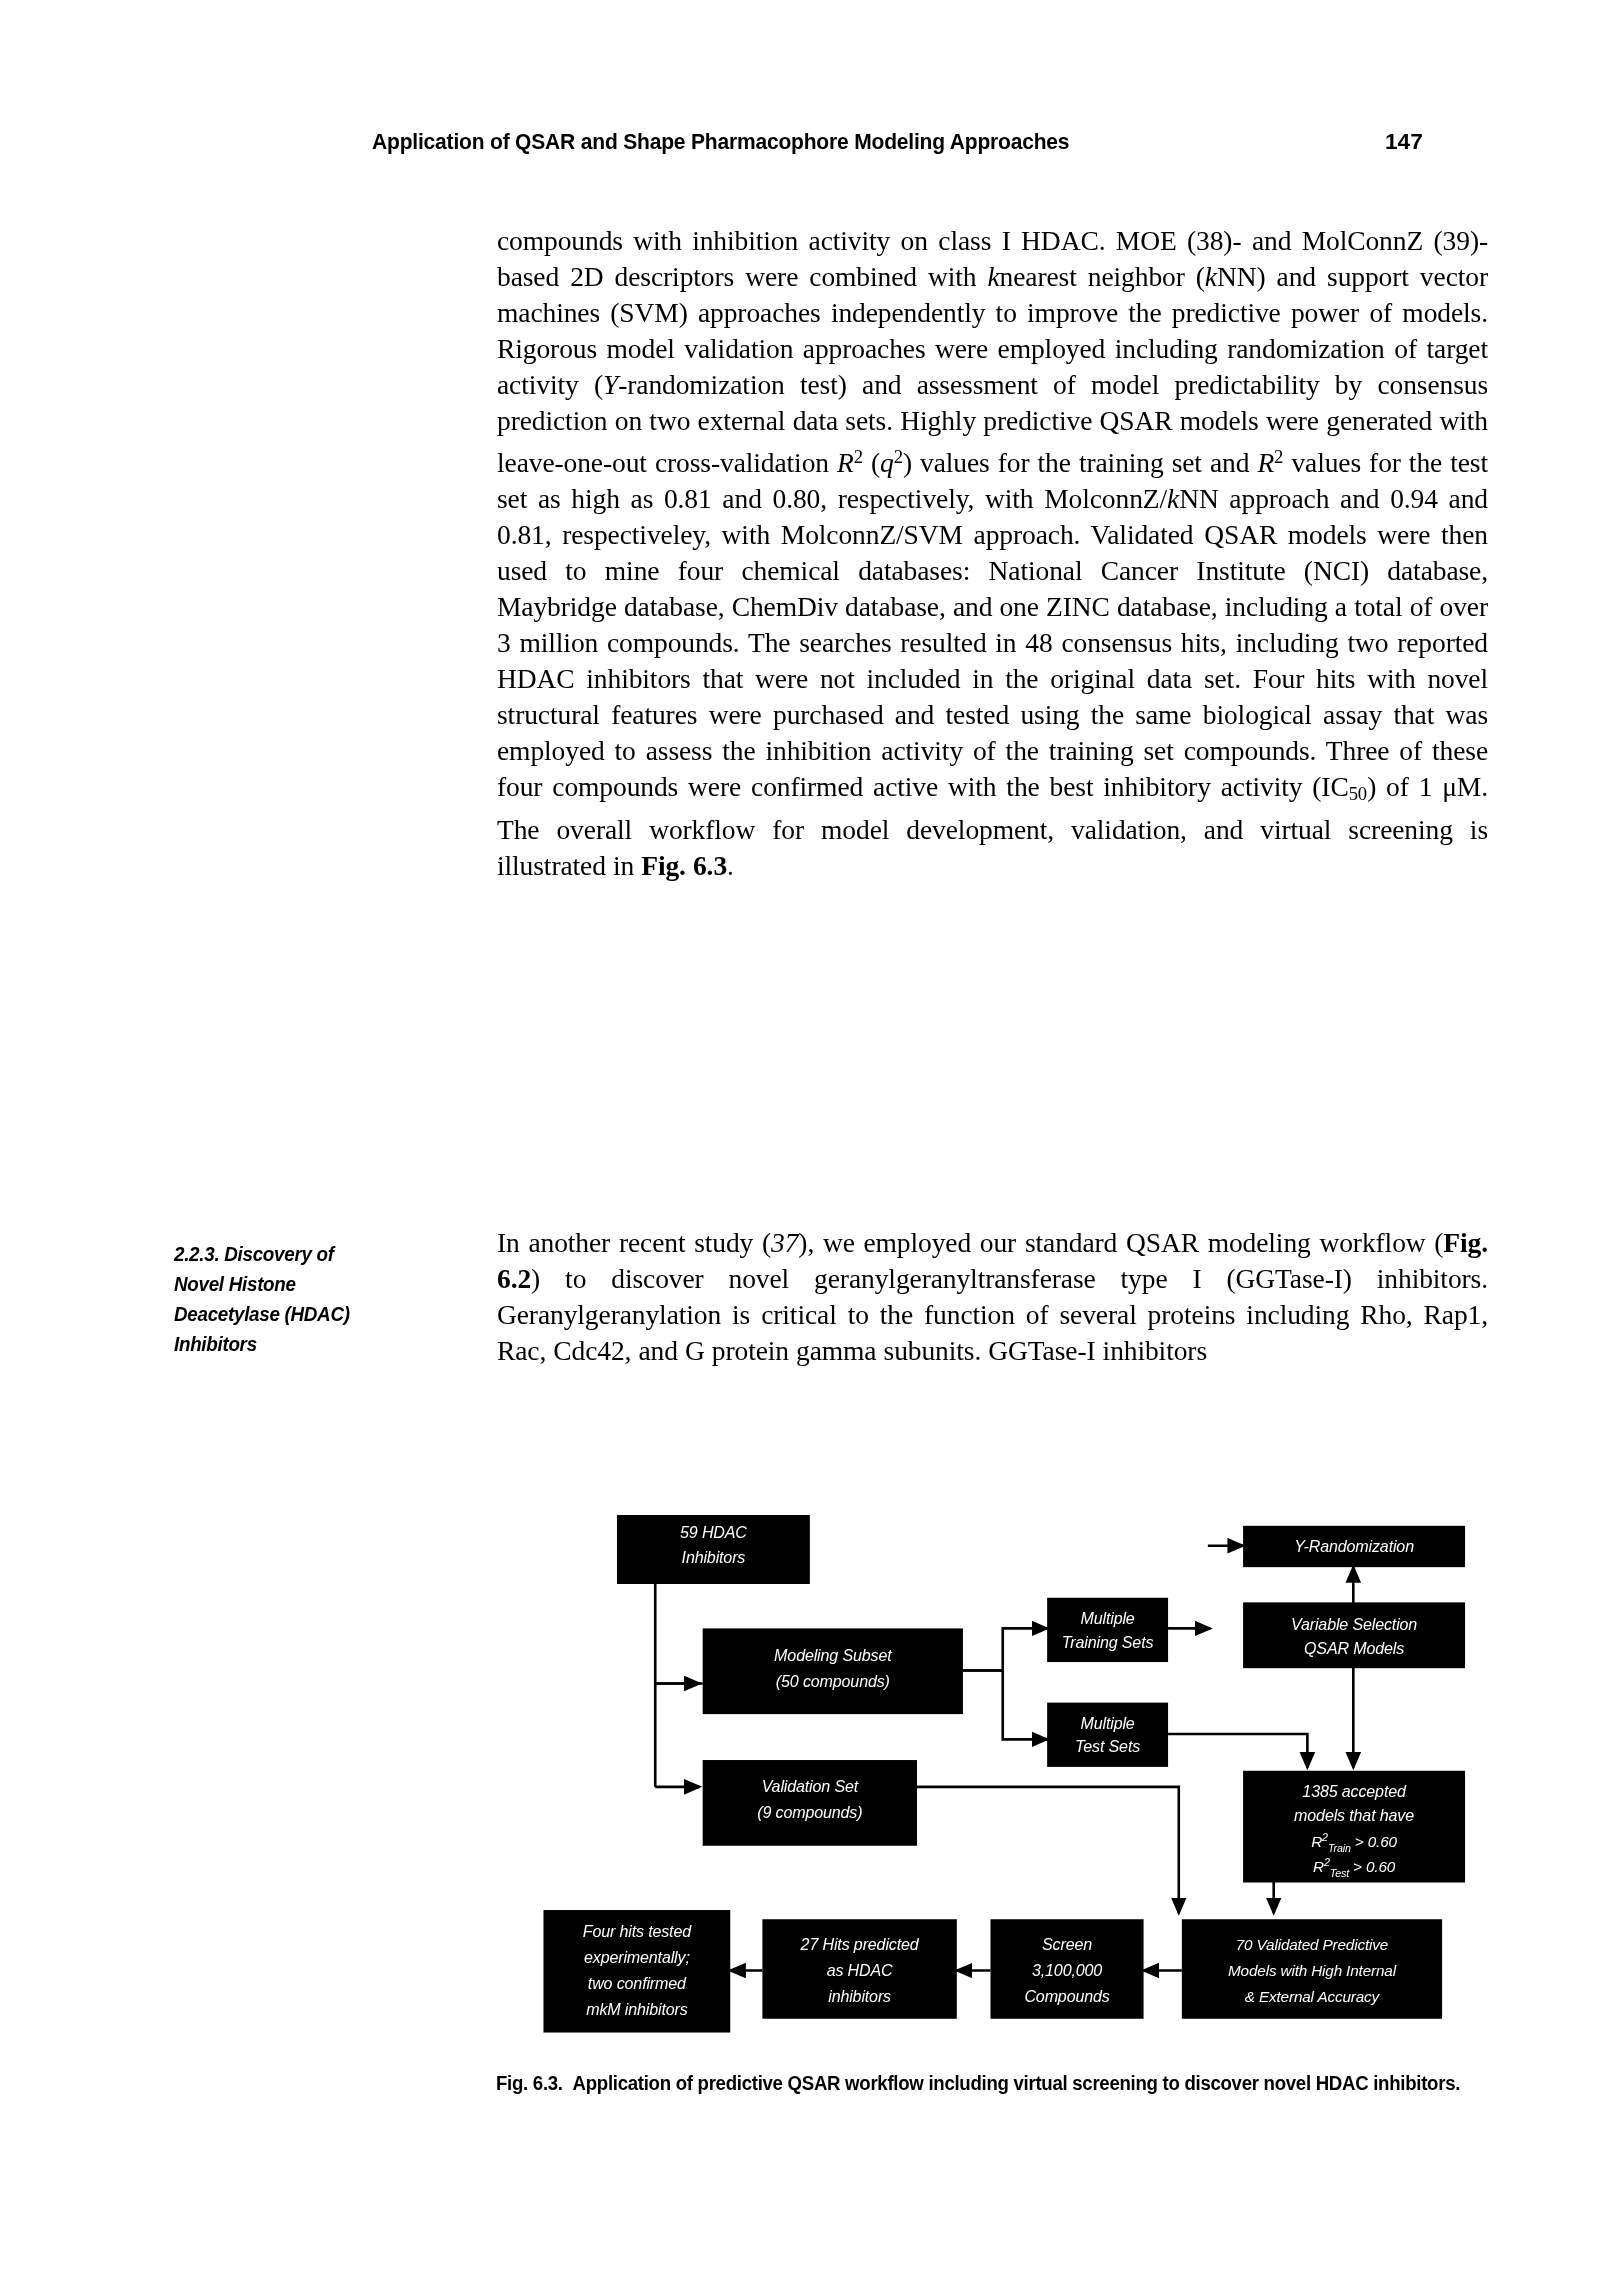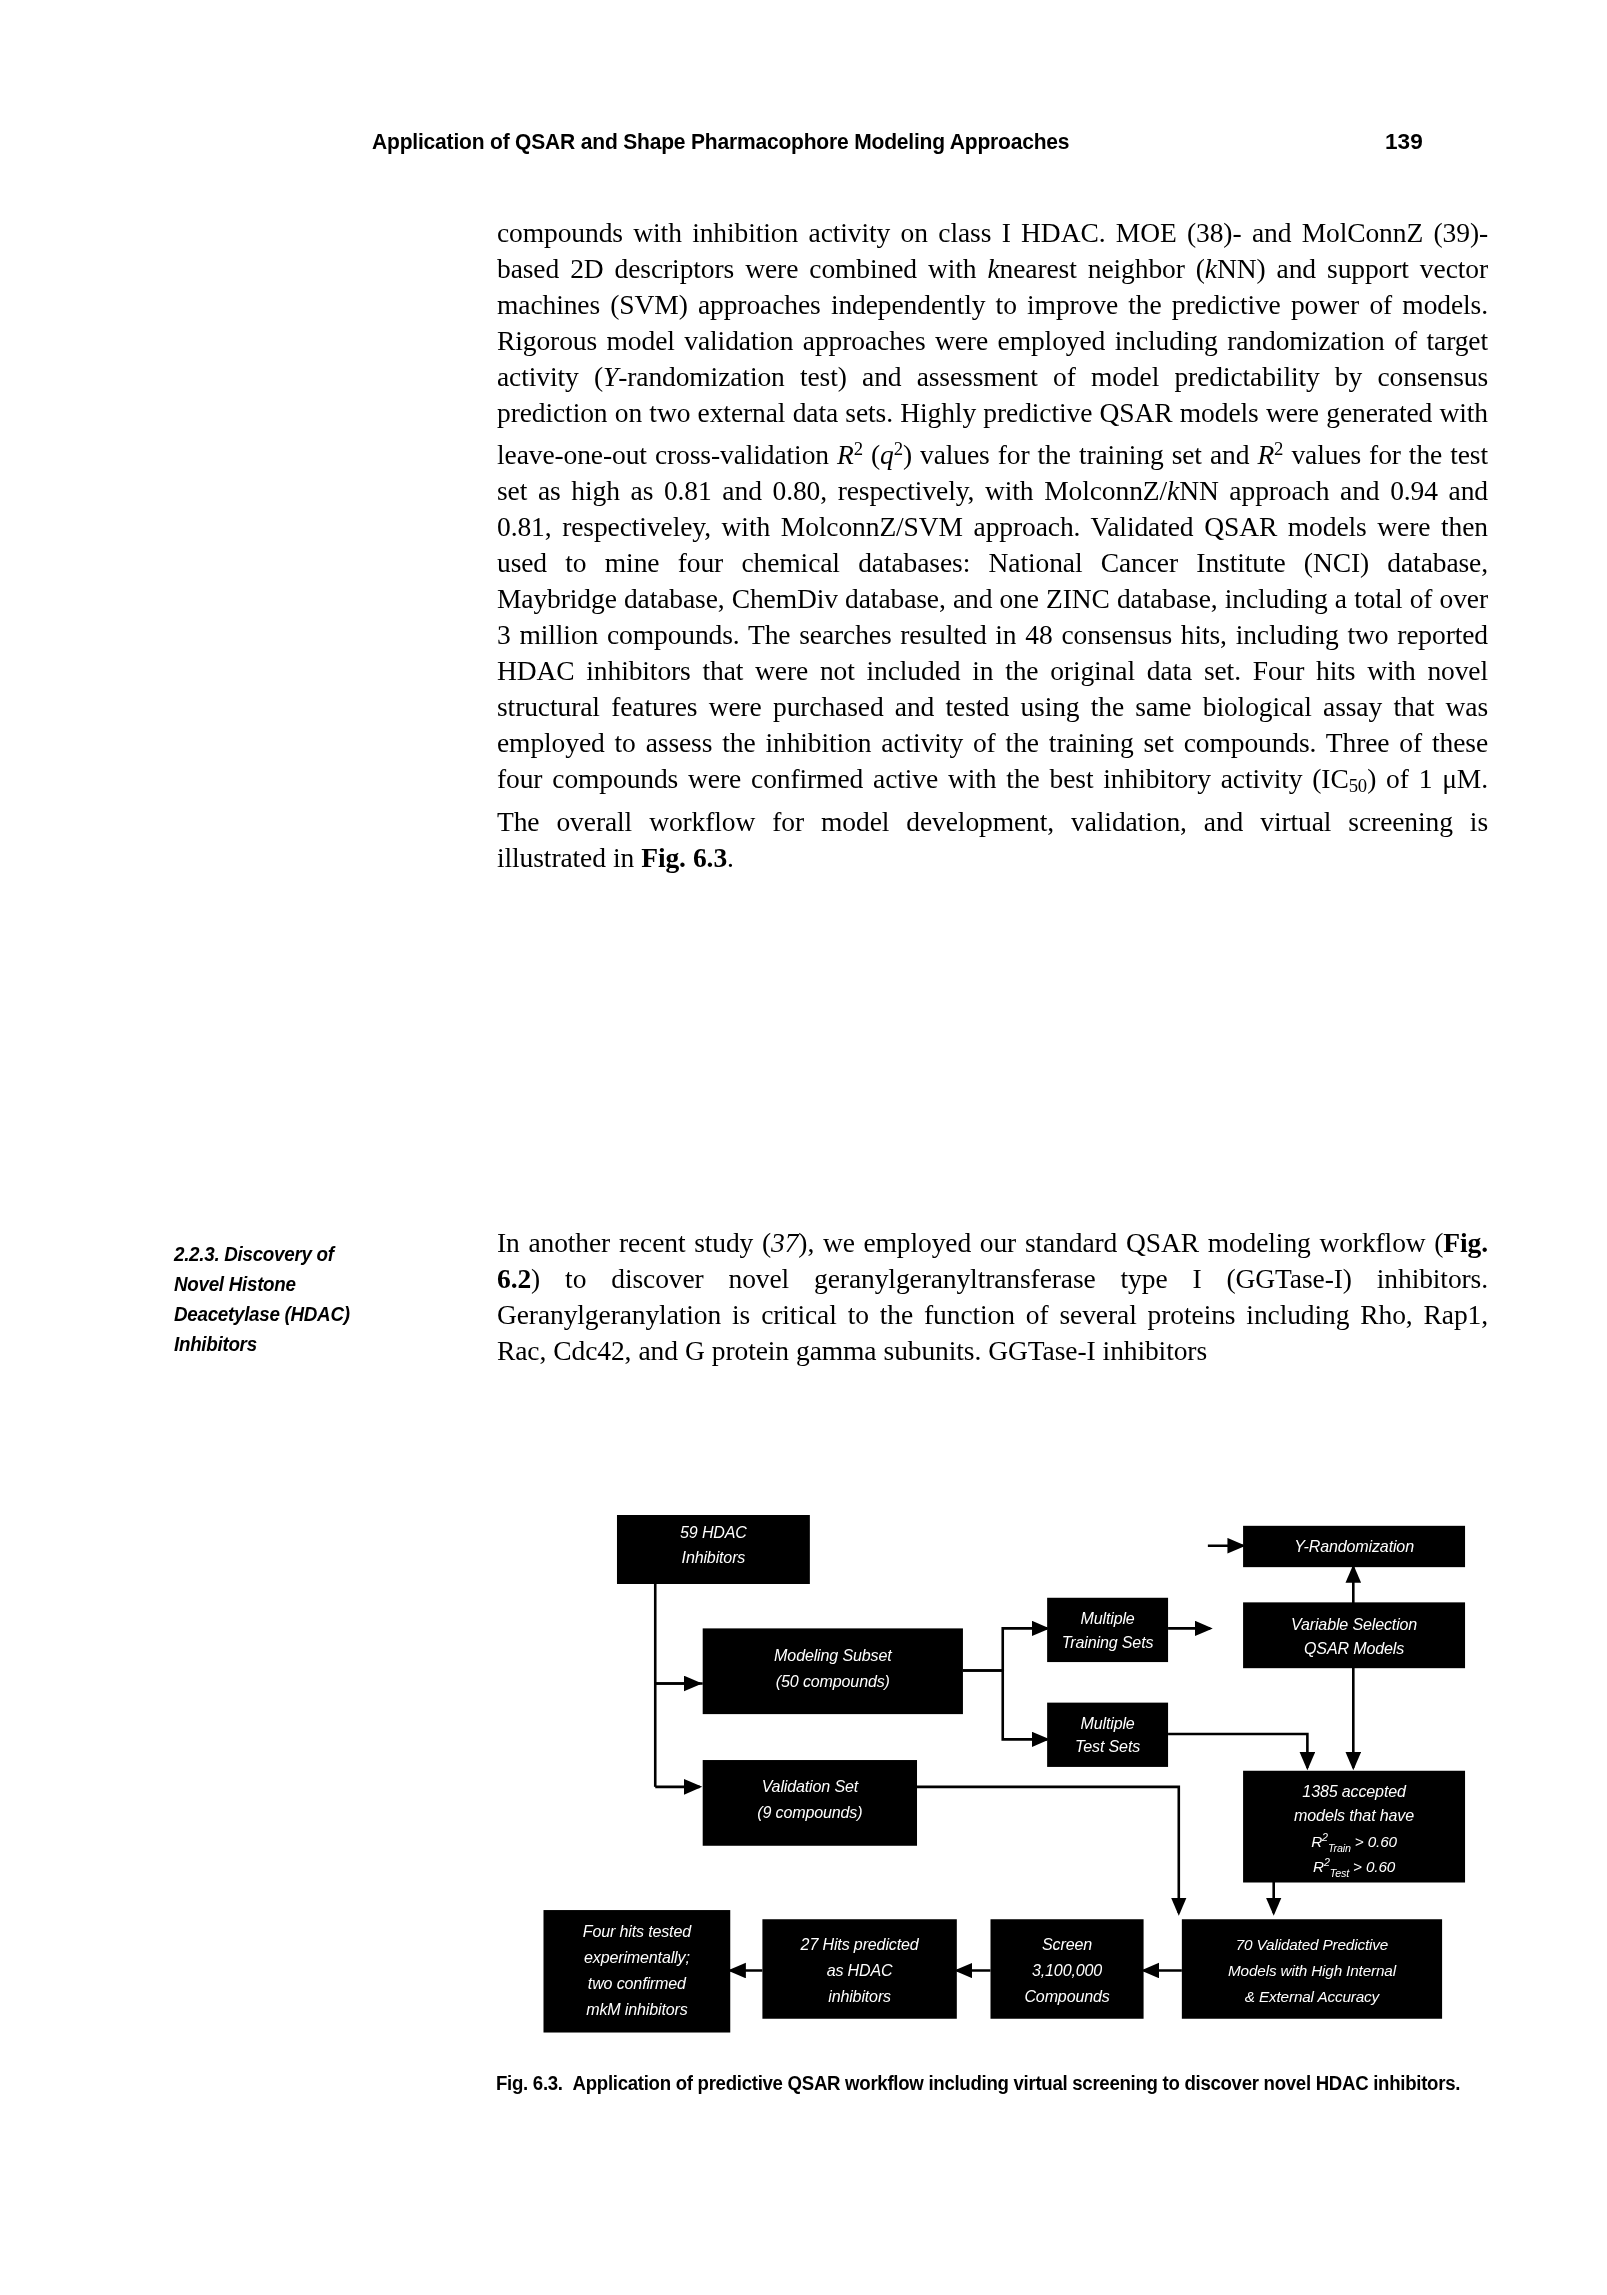--- a/index.html
+++ b/index.html
@@ -51,21 +51,21 @@
     position: absolute;
     left: 497px;
     width: 991px;
     text-align: justify;
     font-size: 27.5px;
     line-height: 36px;
     letter-spacing: -0.1px;
     word-spacing: 0.3px;
     hyphens: none;
   }
-  #para-1 { top: 215px; }
+  #para-1 { top: 223px; }
   #para-2 { top: 1225px; }
   .text-col p { margin: 0; }
 
   .ital { font-style: italic; }
   .bold { font-weight: 700; }
   sub.sm { font-size: 0.68em; vertical-align: -0.22em; }
   sup.sm { font-size: 0.68em; vertical-align: 0.48em; }
 
   
   #side-heading {
@@ -116,21 +116,21 @@
     letter-spacing: -0.3px;
     transform: scaleX(0.955);
     transform-origin: left top;
   }
 </style>
 </head>
 <body>
 
 <div id="running-head">
   <div class="rh-title">Application of QSAR and Shape Pharmacophore Modeling Approaches</div>
-  <div class="rh-page">139</div>
+  <div class="rh-page">147</div>
 </div>
 
 <div class="text-col" id="para-1">
   <p><span>compounds with inhibition activity on class I HDAC. MOE (38)- and MolConnZ (39)-based 2D descriptors were combined with </span><span class="ital">k</span><span>nearest neighbor (</span><span class="ital">k</span><span>NN) and support vector machines (SVM) approaches independently to improve the predictive power of models. Rigorous model validation approaches were employed including randomization of target activity (</span><span class="ital">Υ</span><span>-randomization test) and assessment of model predictability by consensus prediction on two external data sets. Highly predictive QSAR models were generated with leave-one-out cross-validation </span><span class="ital">R</span><sup class="sm">2</sup><span> (</span><span class="ital">q</span><sup class="sm">2</sup><span>) values for the training set and </span><span class="ital">R</span><sup class="sm">2</sup><span> values for the test set as high as 0.81 and 0.80, respectively, with MolconnZ/</span><span class="ital">k</span><span>NN approach and 0.94 and 0.81, respectiveley, with MolconnZ/SVM approach. Validated QSAR models were then used to mine four chemical databases: National Cancer Institute (NCI) database, Maybridge database, ChemDiv database, and one ZINC database, including a total of over 3 million compounds. The searches resulted in 48 consensus hits, including two reported HDAC inhibitors that were not included in the original data set. Four hits with novel structural features were purchased and tested using the same biological assay that was employed to assess the inhibition activity of the training set compounds. Three of these four compounds were confirmed active with the best inhibitory activity (IC</span><sub class="sm">50</sub><span>) of 1 μM. The overall workflow for model development, validation, and virtual screening is illustrated in </span><span class="bold">Fig. 6.3</span><span>.</span></p>
 </div>
 
 <div id="side-heading">
   <div>2.2.3. Discovery of</div>
   <div>Novel Histone</div>
   <div>Deacetylase (HDAC)</div>

